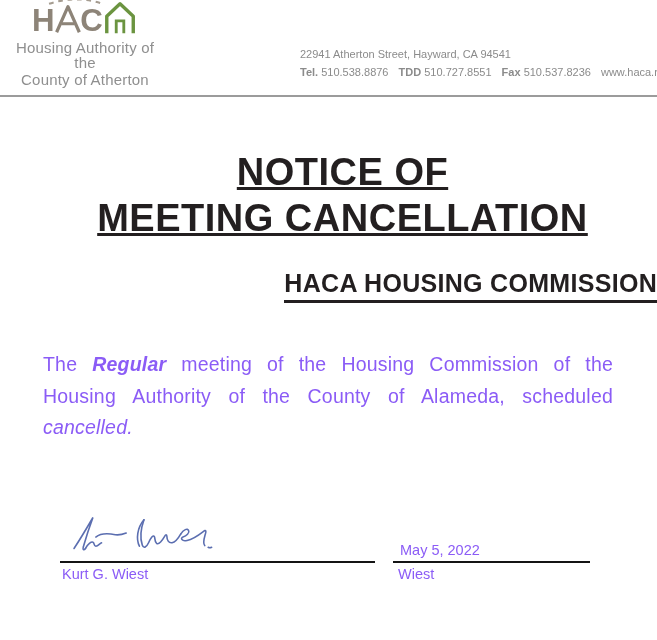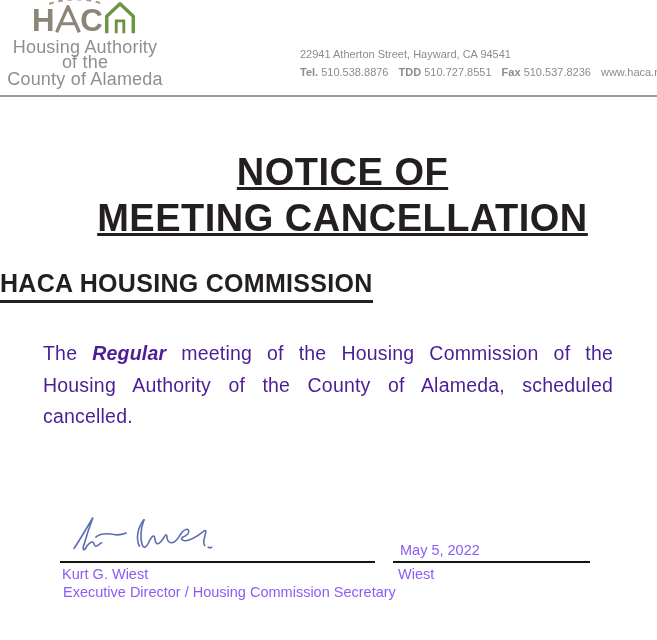--- a/index.html
+++ b/index.html
@@ -5,46 +5,46 @@
   * { margin:0; padding:0; box-sizing:border-box; }
   html,body { background:#ffffff; }
   .page {
     position:relative; width:657px; height:640px; background:#ffffff;
     font-family:"Liberation Sans", sans-serif; color:#231f20; overflow:hidden;
   }
 
   
   .logo-block { position:absolute; left:5px; top:0; width:160px; text-align:center; }
   .logo-svg  { display:block; margin:0 auto; width:106px; height:38px; }
-  .org-name  { color:#8f8f8f; font-size:18px; line-height:15px; margin-top:2px; letter-spacing:0.2px; }
+  .org-name  { color:#8f8f8f; font-size:15px; line-height:15px; margin-top:2px; letter-spacing:0.2px; }
 
   .contact { position:absolute; left:300px; top:48px; color:#8b8b8b; font-size:11px; line-height:13px; white-space:nowrap; }
   .contact .line2 { margin-top:5px; }
   .contact .lbl { font-weight:bold; }
   .contact .gap { display:inline-block; width:7px; }
 
   .rule { position:absolute; top:95px; left:0; width:657px; height:2px; background:#9b9b9b; }
 
   
   .title {
     position:absolute; top:149px; left:14px; width:657px; text-align:center;
     font-weight:bold; font-size:38px; line-height:46px; letter-spacing:0.5px; color:#231f20;text-decoration:underline;
   }
-  .subtitle-wrap { position:absolute; top:269px; left:0; width:657px; text-align:left; }
+  .subtitle-wrap { position:absolute; top:269px; left:0; width:657px; text-align:right; }
   .subtitle {
     display:inline-block; font-weight:bold; font-size:25px; letter-spacing:0.3px; color:#231f20;
     border-bottom:3px solid #231f20; padding-bottom:2px;
   }
 
   .body-text {
-    position:absolute; top:338px; left:43px; width:570px;
-    font-size:19.5px; line-height:31.5px; color:#4c1d95; letter-spacing:0.2px;
+    position:absolute; top:349px; left:43px; width:570px;
+    font-size:19.5px; line-height:31.5px; color:#8b5cf6; letter-spacing:0.2px;
   }
   .jline { text-align:justify; text-align-last:justify; }
-  .jline.last { text-align-last:left; }
+  .jline.last { text-align-last:left;font-style:italic; }
   .bold-italic { font-weight:bold; font-style:italic; }
 
   
   .sig-svg  { position:absolute; left:66px; top:501px; width:172px; height:64px; }
   .sig-line  { position:absolute; left:60px;  top:561px; width:315px; height:2px; background:#141414; }
   .date-line { position:absolute; left:393px; top:561px; width:197px; height:2px; background:#141414; }
   .small-txt { position:absolute; font-size:14.5px; line-height:17px; color:#8b5cf6; white-space:nowrap; }
   .sig-name   { left:62px; top:566px; }
   .sig-title  { left:63px; top:584px; }
   .date-value { left:400px; top:542px; }
@@ -64,21 +64,21 @@
 
       <path d="M26,34 L38,7 L50,34" fill="none" stroke="#8d8478" stroke-width="3.4" stroke-linejoin="round"></path>
       <path d="M31,25 L45,25" fill="none" stroke="#8d8478" stroke-width="3.2"></path>
 
       <text x="51" y="33" font-family="Liberation Sans, sans-serif" font-weight="bold" font-size="33" fill="#8d8478">C</text>
 
       <path d="M79,35 L79,17 L93,4 L107,17 L107,35" fill="none" stroke="#6b9440" stroke-width="3.6" stroke-linejoin="round"></path>
       <path d="M89,35 L89,22 L97,22 L97,35" fill="none" stroke="#6b9440" stroke-width="3"></path>
     </svg>
     <div class="org-name">Housing Authority of the</div>
-    <div class="org-name">County of Alameda</div>
+    <div class="org-name">County of Atherton</div>
   </div>
 
   <div class="contact">
     <div class="line1">22941 Atherton Street, Hayward, CA 94541</div>
     <div class="line2">
       <span class="lbl">Tel.</span>
       <span>510.538.8876</span><span class="gap"></span>
       <span class="lbl">TDD</span>
       <span>510.727.8551</span><span class="gap"></span>
       <span class="lbl">Fax</span>
@@ -115,17 +115,16 @@
       <path d="M136,8 C131,22 129,40 133,52 C135,58 140,57 144,48 C148,39 152,34 154,37 C156,40 154,46 158,49 C162,52 168,44 172,37 C174,33 176,33 176,37 C176,43 179,49 185,48 C191,47 196,40 200,33"></path>
       <path d="M200,33 C205,25 212,22 214,27 C216,31 210,36 204,38 C199,40 202,46 211,44 C221,42 231,35 240,28 C244,25 245,27 243,33 C241,40 238,48 242,53"></path>
       <path d="M248,56 C250,57 252,57 254,56"></path>
     </g>
   </svg>
 
   <div class="sig-line"></div>
   <div class="date-line"></div>
 
   <div class="small-txt sig-name">Kurt G. Wiest</div>
-  <div class="small-txt sig-title">Executive Director / Housing Commission Secretary</div>
   <div class="small-txt date-value">May 5, 2022</div>
   <div class="small-txt date-label">Wiest</div>
 
 </div>
 
 </body></html>

